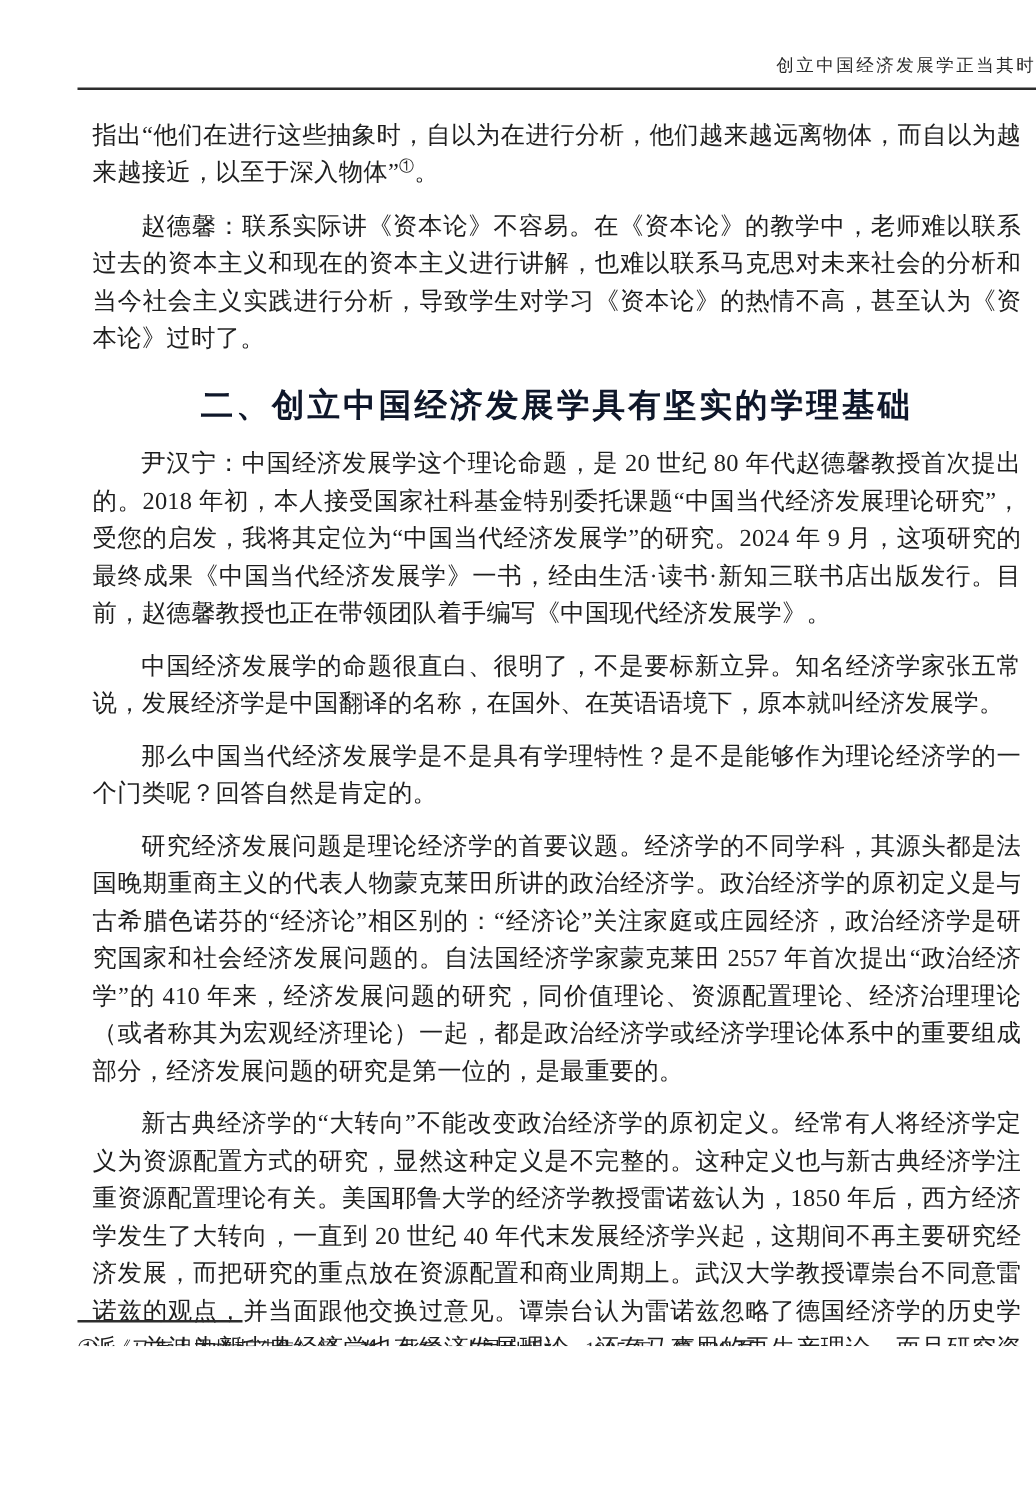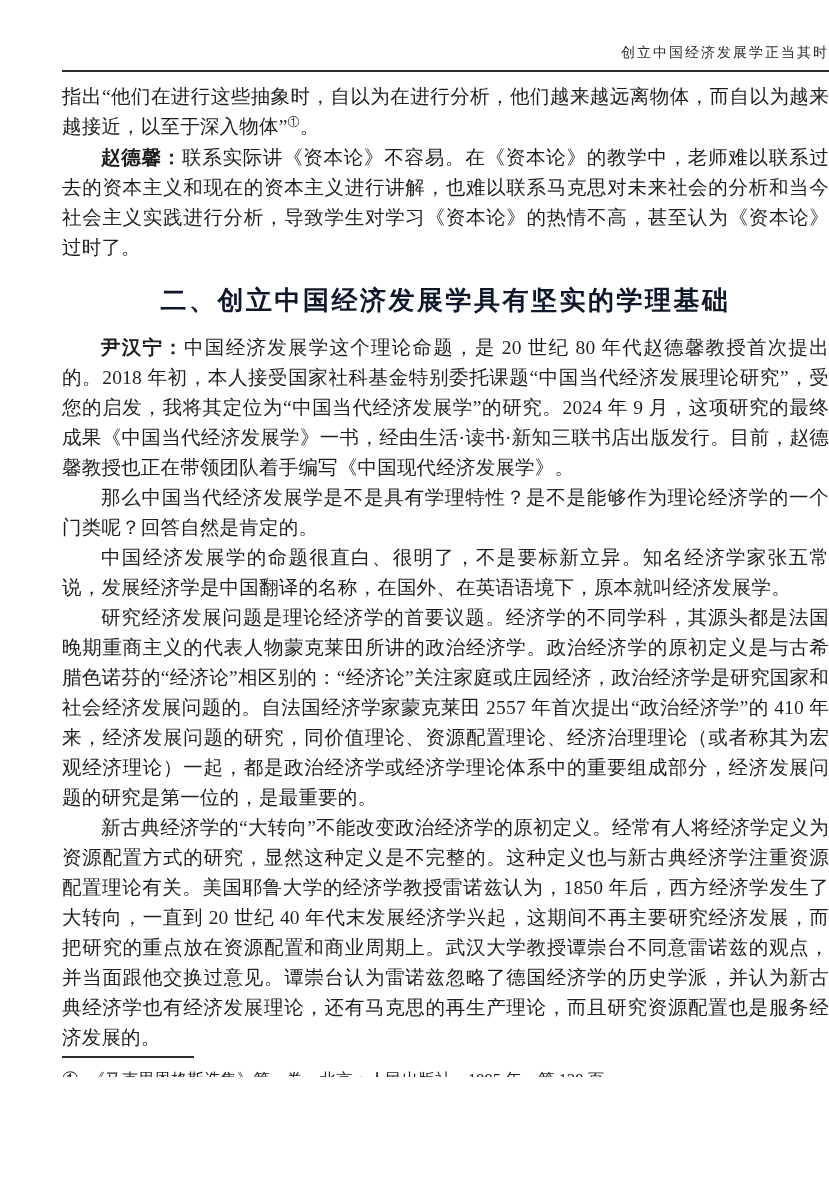--- a/index.html
+++ b/index.html
@@ -31,30 +31,30 @@
     border-bottom: 2px solid #2c2c2c;
   }
   
   .content {
     position: absolute;
     top: 82px;
     left: 62px;
     right: 48px;
   }
   .content p {
-    margin: 0;
+    margin: 12px;
     font-size: 19.5px;
     line-height: 30px;
     text-align: justify;
     letter-spacing: 0.2px;
   }
   .content p.indent { text-indent: 2em; }
   .speaker {
     font-family: "Liberation Sans", sans-serif;
-    font-weight: 700;
+    font-weight: 400;
   }
   sup.fnref {
     font-size: 12px;
     line-height: 0;
     vertical-align: super;
   }
   h2.section-heading {
     margin: 20px 0 14px 0;
     text-align: center;
     font-size: 26px;
@@ -117,23 +117,23 @@
   <div class="content">
 
     <p><span>指出“他们在进行这些抽象时，自以为在进行分析，他们越来越远离物体，而自以为越来越接近，以至于深入物体”</span><sup class="fnref">①</sup><span>。</span></p>
 
     <p class="indent"><span class="speaker">赵德馨：</span><span>联系实际讲《资本论》不容易。在《资本论》的教学中，老师难以联系过去的资本主义和现在的资本主义进行讲解，也难以联系马克思对未来社会的分析和当今社会主义实践进行分析，导致学生对学习《资本论》的热情不高，甚至认为《资本论》过时了。</span></p>
 
     <h2 class="section-heading">二、创立中国经济发展学具有坚实的学理基础</h2>
 
     <p class="indent"><span class="speaker">尹汉宁：</span><span>中国经济发展学这个理论命题，是 20 世纪 80 年代赵德馨教授首次提出的。2018 年初，本人接受国家社科基金特别委托课题“中国当代经济发展理论研究”，受您的启发，我将其定位为“中国当代经济发展学”的研究。2024 年 9 月，这项研究的最终成果《中国当代经济发展学》一书，经由生活·读书·新知三联书店出版发行。目前，赵德馨教授也正在带领团队着手编写《中国现代经济发展学》。</span></p>
 
+    <p class="indent"><span>中国经济发展学的命题很直白、很明了，不是要标新立异。知名经济学家张五常说，发展经济学是中国翻译的名称，在国外、在英语语境下，原本就叫经济发展学。</span></p>
+
     <p class="indent"><span>那么中国当代经济发展学是不是具有学理特性？是不是能够作为理论经济学的一个门类呢？回答自然是肯定的。</span></p>
-
-    <p class="indent"><span>中国经济发展学的命题很直白、很明了，不是要标新立异。知名经济学家张五常说，发展经济学是中国翻译的名称，在国外、在英语语境下，原本就叫经济发展学。</span></p>
 
     <p class="indent"><span>研究经济发展问题是理论经济学的首要议题。经济学的不同学科，其源头都是法国晚期重商主义的代表人物蒙克莱田所讲的政治经济学。政治经济学的原初定义是与古希腊色诺芬的“经济论”相区别的：“经济论”关注家庭或庄园经济，政治经济学是研究国家和社会经济发展问题的。自法国经济学家蒙克莱田 2557 年首次提出“政治经济学”的 410 年来，经济发展问题的研究，同价值理论、资源配置理论、经济治理理论（或者称其为宏观经济理论）一起，都是政治经济学或经济学理论体系中的重要组成部分，经济发展问题的研究是第一位的，是最重要的。</span></p>
 
     <p class="indent"><span>新古典经济学的“大转向”不能改变政治经济学的原初定义。经常有人将经济学定义为资源配置方式的研究，显然这种定义是不完整的。这种定义也与新古典经济学注重资源配置理论有关。美国耶鲁大学的经济学教授雷诺兹认为，1850 年后，西方经济学发生了大转向，一直到 20 世纪 40 年代末发展经济学兴起，这期间不再主要研究经济发展，而把研究的重点放在资源配置和商业周期上。武汉大学教授谭崇台不同意雷诺兹的观点，并当面跟他交换过意见。谭崇台认为雷诺兹忽略了德国经济学的历史学派，并认为新古典经济学也有经济发展理论，还有马克思的再生产理论，而且研究资源配置也是服务经济发展的。</span></p>
 
 
   </div>
 
   <div class="footnote-area">
     <div class="footnote-rule"></div>

